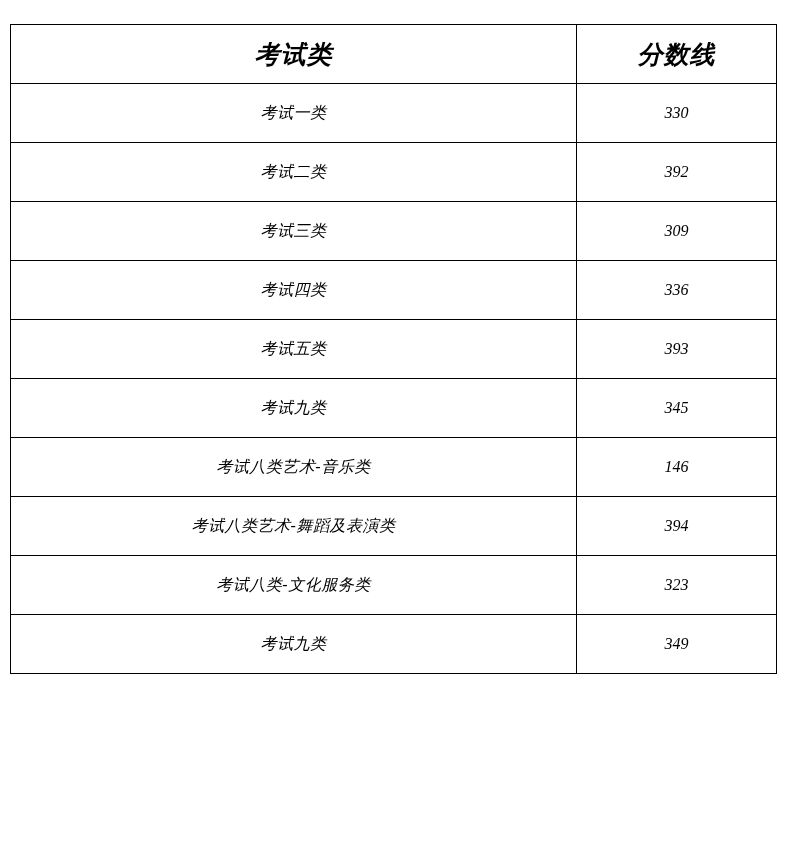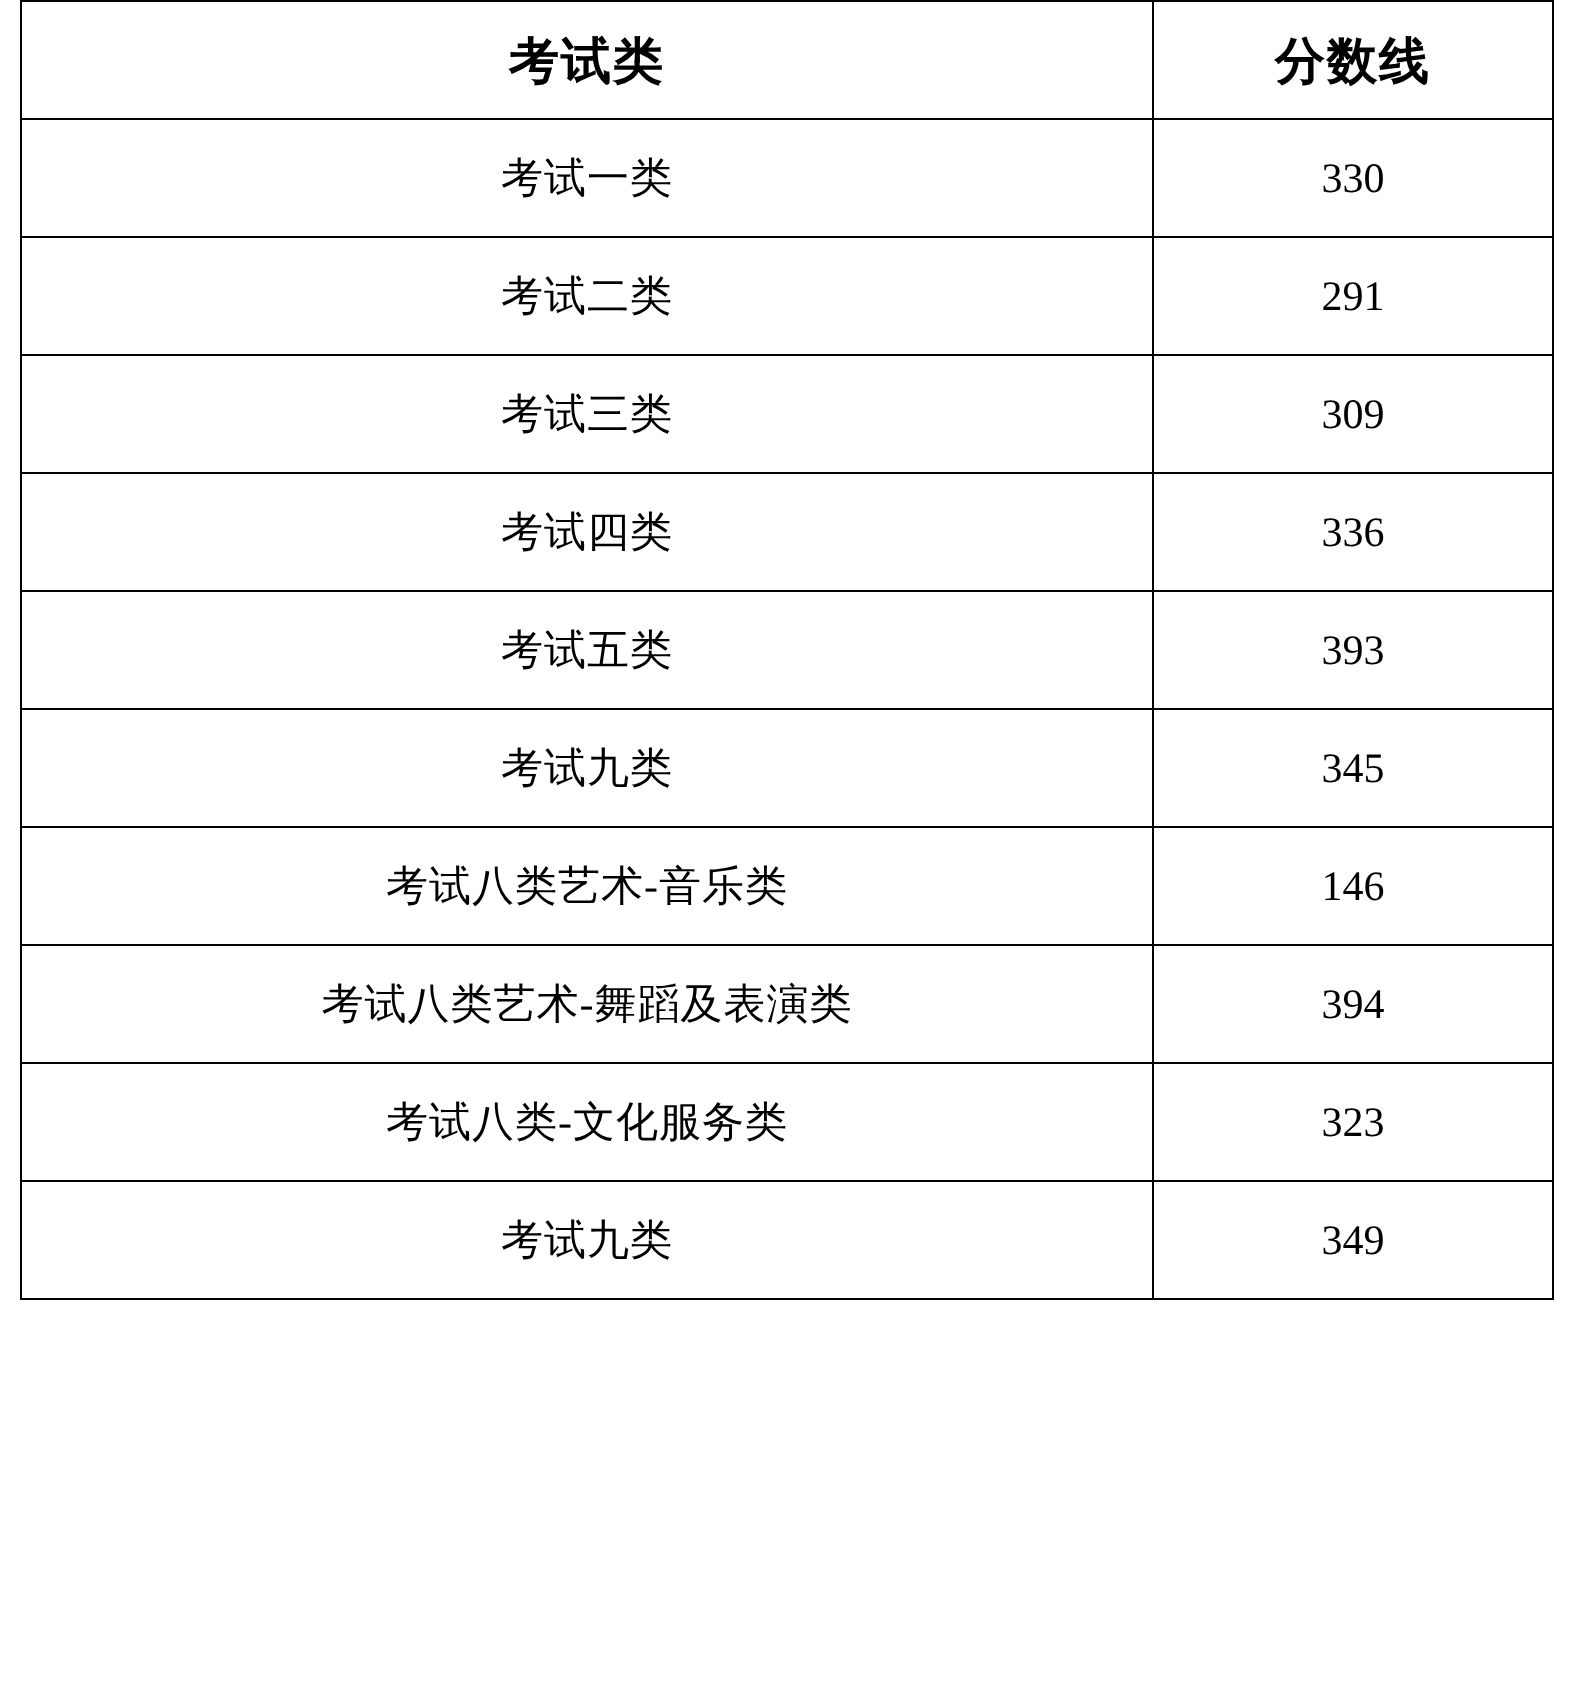--- a/index.html
+++ b/index.html
@@ -11,21 +11,22 @@
     width: 787px;
     height: 852px;
     font-family: "Liberation Serif", "DejaVu Serif", serif;
     color: #000000;
     overflow: hidden;
   }
   .sheet {
     width: 787px;
     height: 852px;
     box-sizing: border-box;
-    padding: 0 10px 4px 10px;
+    padding: 24px 10px 4px 10px;
+    font-style: italic;
   }
   table.score-table {
     border-collapse: collapse;
     width: 766px;
     table-layout: fixed;
   }
   table.score-table td,
   table.score-table th {
     border: 1px solid #000000;
     text-align: center;
@@ -37,21 +38,21 @@
   col.col-score { width: 200px; }
 
   tr.header-row th {
     height: 58px;
     font-size: 25px;
     font-weight: bold;
     letter-spacing: 1px;
   }
   tr.data-row td {
     height: 58px;
-    font-size: 21px;
+    font-size: 16px;
   }
   td.category-cell {
     font-size: 21px;
     letter-spacing: 0.5px;
   }
   td.score-cell {
     font-size: 21px;
     font-family: "Liberation Serif", "DejaVu Serif", serif;
   }
 </style>
@@ -70,21 +71,21 @@
         <th>分数线</th>
       </tr>
     </thead>
     <tbody>
       <tr class="data-row">
         <td class="category-cell">考试一类</td>
         <td class="score-cell">330</td>
       </tr>
       <tr class="data-row">
         <td class="category-cell">考试二类</td>
-        <td class="score-cell">291</td>
+        <td class="score-cell">392</td>
       </tr>
       <tr class="data-row">
         <td class="category-cell">考试三类</td>
         <td class="score-cell">309</td>
       </tr>
       <tr class="data-row">
         <td class="category-cell">考试四类</td>
         <td class="score-cell">336</td>
       </tr>
       <tr class="data-row">

